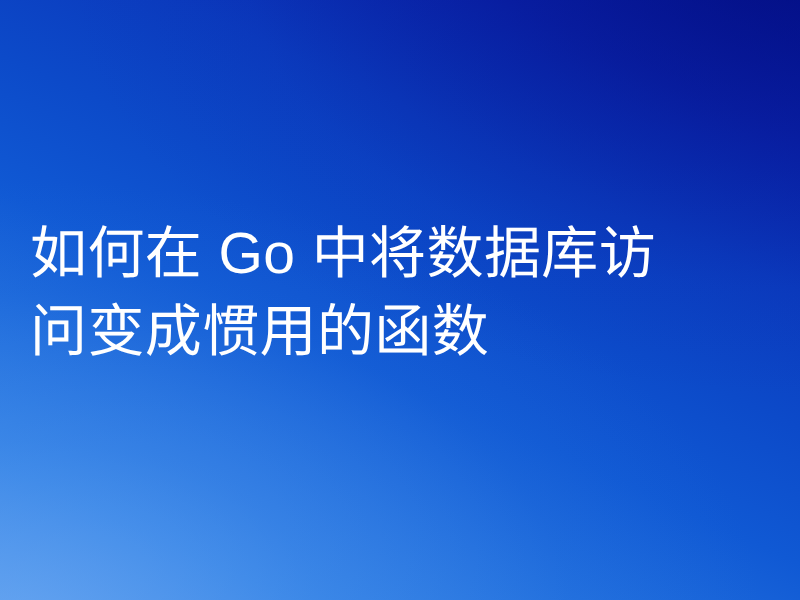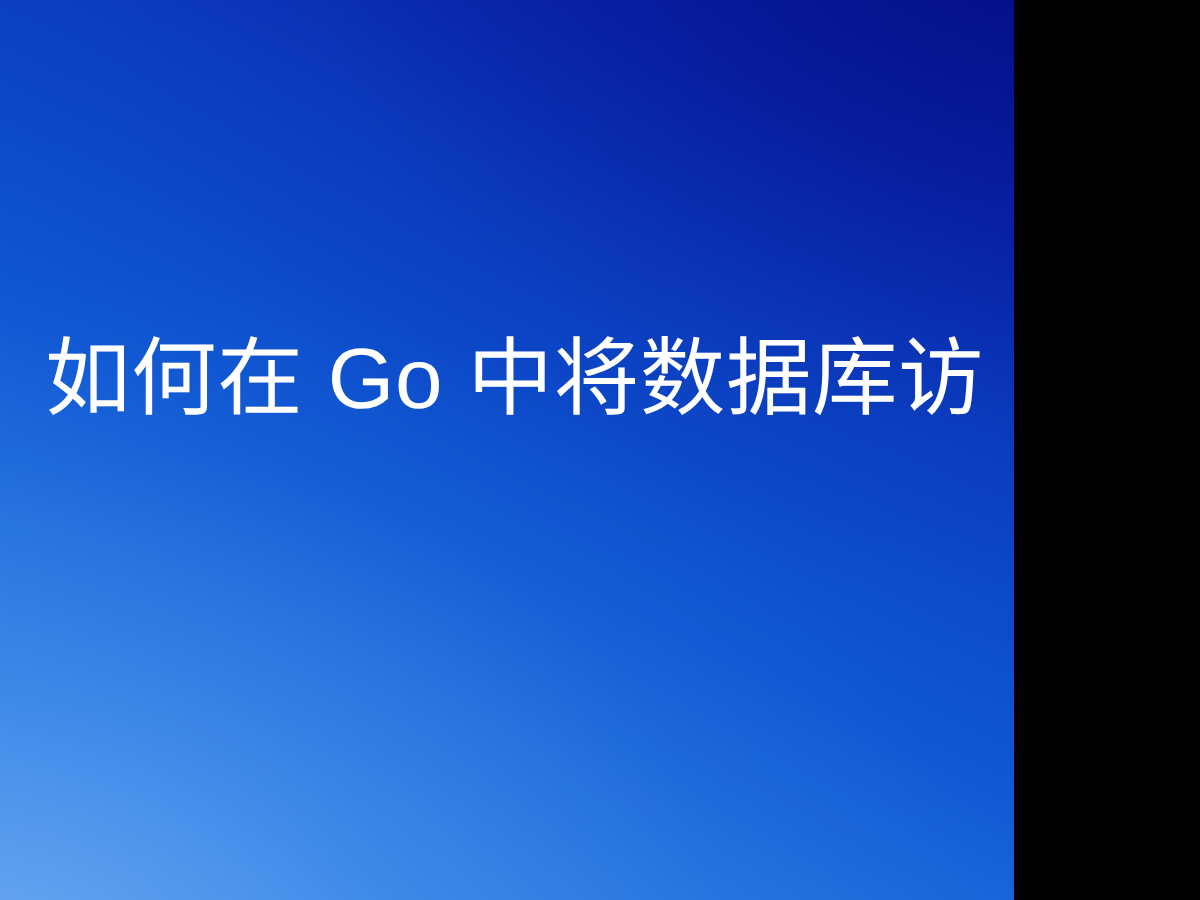--- a/index.html
+++ b/index.html
@@ -4,21 +4,21 @@
 <title>Banner</title>
 <style>
   html, body {
     margin: 0;
     padding: 0;
     background: #000;
   }
 
   #banner-card {
     position: relative;
-    width: 676px;
+    width: 800px;
     height: 600px;
     overflow: hidden;
     font-family: "Liberation Sans", "DejaVu Sans", sans-serif;
     
     background:
       linear-gradient(
         205deg,
         #05159c 0%,
         #0a23ab 14%,
         #0b3bbe 30%,
@@ -84,16 +84,17 @@
 </style>
 </head>
 <body>
 
 <div id="banner-card">
 
   <div id="title-block">
 
     <span class="title-line"><span>如何在 </span><span class="latin">Go</span><span> 中将数据库访</span></span>
 
+    <span class="title-line">问变成惯用的函数</span>
 
   </div>
 
 </div>
 
 </body></html>

